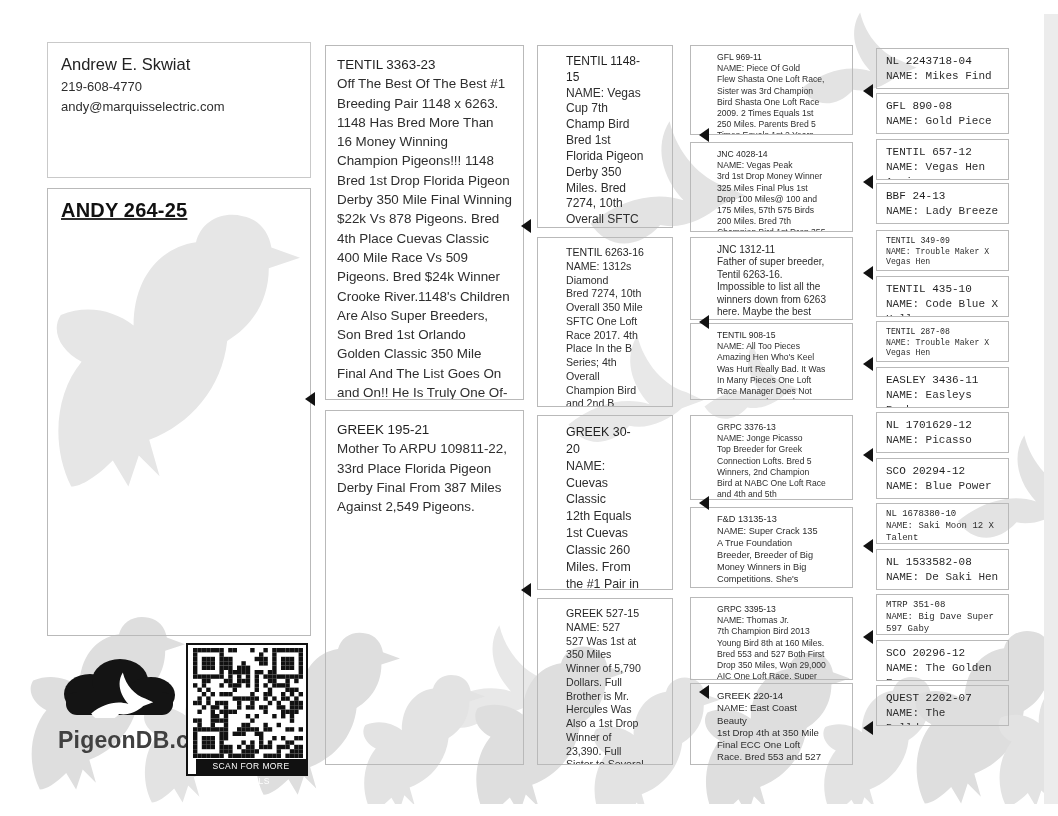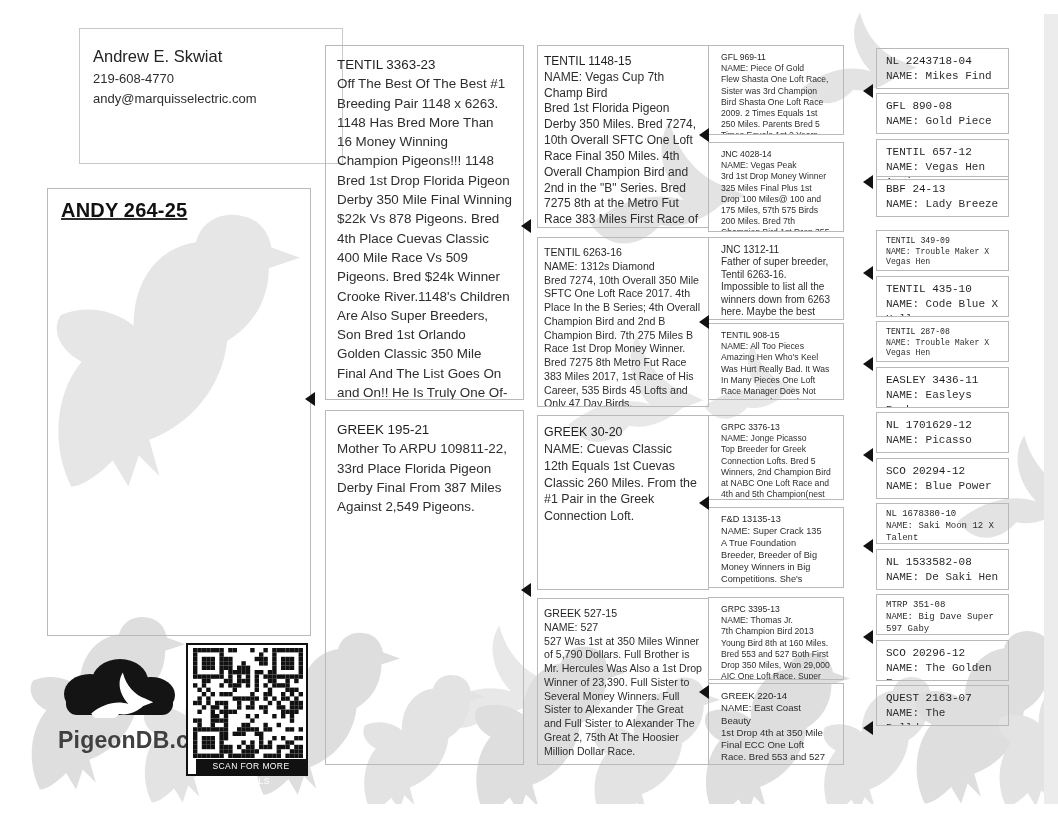--- a/index.html
+++ b/index.html
@@ -1,28 +1,28 @@
 <!DOCTYPE html>
 <html><head>
 <meta charset="utf-8">
 <style>
   html,body{margin:0;padding:0;background:#ffffff;}
   body{font-family:"Liberation Sans",sans-serif;color:#2e2e2e;}
   .page{position:relative;width:1044px;height:804px;background:#fff;box-shadow:14px 14px 0 #ececec;overflow:hidden;}
   .wm{position:absolute;left:0;top:0;z-index:1;}
   .box{position:absolute;border:1px solid #b9b9b9;background:transparent;box-sizing:border-box;z-index:2;overflow:hidden;}
-  .owner{left:47px;top:28px;width:264px;height:136px;padding:18px 13px;border-color:#c9c9c9;margin-left:32px;}
+  .owner{left:47px;top:42px;width:264px;height:136px;padding:12px 13px;border-color:#c9c9c9;}
   .owner-name{font-size:16.5px;color:#222;margin-bottom:3px;}
   .owner-line{font-size:13px;line-height:1.55;}
   .subject{left:47px;top:188px;width:264px;height:448px;padding:10px 13px;text-decoration:underline;}
   .subject-id{font-size:20px;font-weight:bold;color:#111;letter-spacing:.2px;}
   .pb .band{color:#1f1f1f;}
   .c2{left:325px;width:199px;font-size:13.4px;line-height:1.44;padding:9px 11px;}
-  .c3{left:537px;width:172px;font-size:10.6px;line-height:1.3;padding:8px 6px;}
-  .c4{left:708px;width:136px;font-size:8.6px;line-height:1.3;padding:6px 12px;}
+  .c3{left:537px;width:136px;font-size:10.6px;line-height:1.3;padding:8px 28px;}
+  .c4{left:690px;width:163px;font-size:8.6px;line-height:1.3;padding:6px 26px;}
   .c5{left:876px;width:133px;font-size:11px;line-height:1.36;padding:5px 9px;font-family:Liberation Mono, monospace;}
   .fs8{font-size:8.2px;line-height:1.3;}
   .fs9{font-size:9px;line-height:1.32;}
   .arrow{position:absolute;width:0;height:0;border-top:7px solid transparent;border-bottom:7px solid transparent;border-right:10px solid #121212;z-index:3;}
   .brand{position:absolute;left:58px;top:654px;width:122px;z-index:2;text-align:center;}
   .brand-name{font-size:23px;font-weight:bold;color:#404040;margin-top:5px;letter-spacing:.2px;}
   .qr{position:absolute;left:186px;top:643px;width:122px;height:133px;border:2px solid #111;background:#fff;z-index:2;box-sizing:border-box;}
   .qr svg{position:absolute;left:5px;top:3px;}
   .qr-caption{position:absolute;left:8px;right:0;bottom:0;height:15px;background:#111;color:#fff;font-size:8.5px;line-height:15px;text-align:center;letter-spacing:.4px;}
 </style>
@@ -143,21 +143,21 @@
     <div class="bname">NAME: Mikes Find</div>
   </div>
   <div class="box pb c5" style="top:93px;height:41px">
     <div class="band">GFL 890-08</div>
     <div class="bname">NAME: Gold Piece</div>
   </div>
   <div class="box pb c5" style="top:139px;height:41px">
     <div class="band">TENTIL 657-12</div>
     <div class="bname">NAME: Vegas Hen Again</div>
   </div>
-  <div class="box pb c5" style="top:176px;height:41px">
+  <div class="box pb c5" style="top:183px;height:41px">
     <div class="band">BBF 24-13</div>
     <div class="bname">NAME: Lady Breeze</div>
   </div>
   <div class="box pb c5 fs8" style="top:230px;height:41px">
     <div class="band">TENTIL 349-09</div>
     <div class="bname">NAME: Trouble Maker X Vegas Hen</div>
   </div>
   <div class="box pb c5" style="top:276px;height:41px">
     <div class="band">TENTIL 435-10</div>
     <div class="bname">NAME: Code Blue X Holly</div>
@@ -188,21 +188,21 @@
   </div>
   <div class="box pb c5 fs9" style="top:594px;height:41px">
     <div class="band">MTRP 351-08</div>
     <div class="bname">NAME: Big Dave Super 597 Gaby</div>
   </div>
   <div class="box pb c5" style="top:640px;height:41px">
     <div class="band">SCO 20296-12</div>
     <div class="bname">NAME: The Golden Egg</div>
   </div>
   <div class="box pb c5" style="top:685px;height:41px">
-    <div class="band">QUEST 2163-07</div>
+    <div class="band">QUEST 2202-07</div>
     <div class="bname">NAME: The Bulldozer</div>
   </div>
 
   <div class="arrow" style="left:305px;top:392px"></div>
   <div class="arrow" style="left:521px;top:219px"></div>
   <div class="arrow" style="left:521px;top:583px"></div>
   <div class="arrow" style="left:699px;top:128px"></div>
   <div class="arrow" style="left:699px;top:315px"></div>
   <div class="arrow" style="left:699px;top:496px"></div>
   <div class="arrow" style="left:699px;top:685px"></div>

